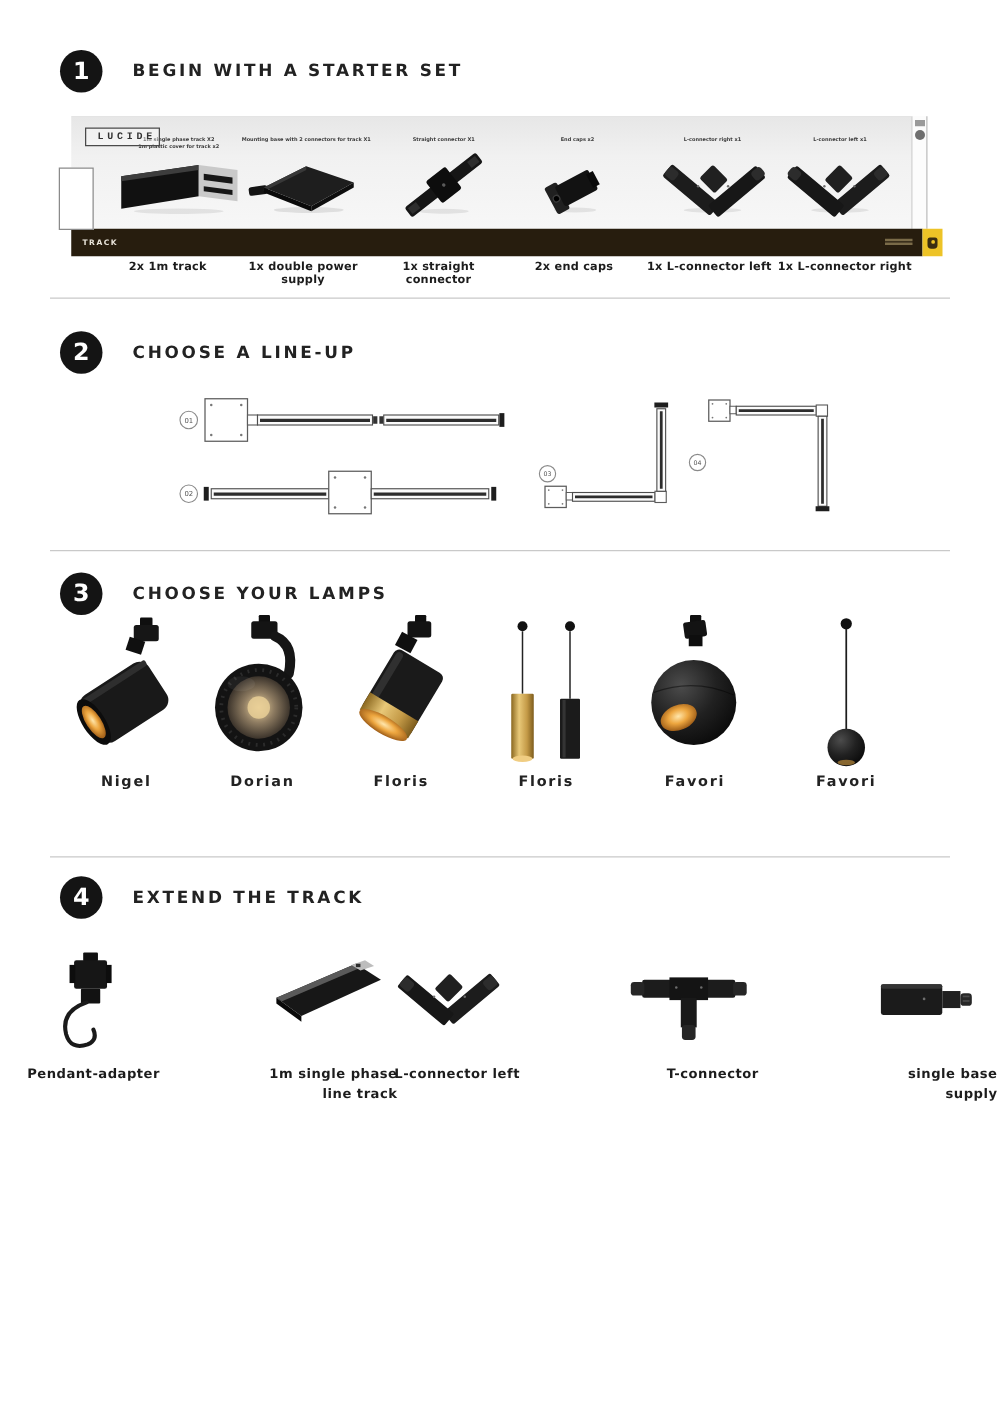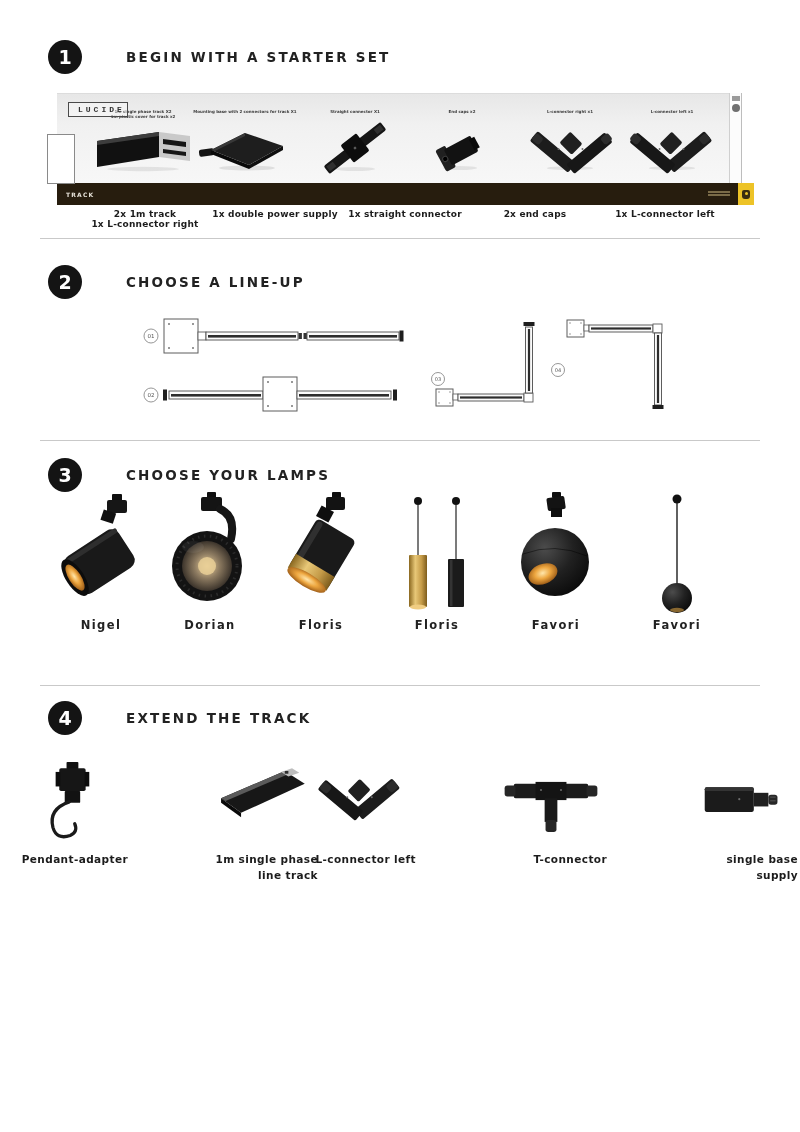--- a/index.html
+++ b/index.html
@@ -8,21 +8,21 @@
     position:relative; width:800px; height:1132px; background:#ffffff;
     font-family:"DejaVu Sans", sans-serif; color:#1d1d1d; overflow:hidden;
   }
   
   .step-header { position:absolute; left:48px; display:flex; align-items:center; }
   .step-circle {
     width:34px; height:34px; border-radius:50%; background:#141414; color:#fff;
     display:flex; align-items:center; justify-content:center;
     font-size:19px; font-weight:bold;
   }
-  .step-title { margin-left:44px; font-size:13.5px; font-weight:bold; letter-spacing:2.2px; color:#222; }
+  .step-title { margin-left:24px; font-size:13.5px; font-weight:bold; letter-spacing:2.2px; color:#222; }
   
   .hr { position:absolute; left:40px; width:720px; height:1px; background:#c9c9c9; }
   
   .starter-box { position:absolute; left:57px; top:93px; width:696px; height:112px; }
   .box-face {
     position:absolute; left:0; top:0; width:672px; height:90px;
     background:linear-gradient(180deg,#e7e7e7 0%, #f1f1f1 35%, #f7f7f7 100%);
     border-top:1px solid #dcdcdc;
   }
   .box-spine {
@@ -52,21 +52,21 @@
     position:absolute; left:11px; top:9px; border:1px solid #4a4a4a; color:#333;
     font-size:8px; font-weight:bold; letter-spacing:3px; padding:2px 2px 2px 9px; z-index:4;
     background:rgba(255,255,255,.35);
     font-family:Liberation Mono, monospace;
   }
   .box-item { position:absolute; top:16px; width:110px; text-align:center; }
   .box-item .cap { font-size:4px; line-height:1.35; font-weight:bold; color:#3c3c3c; height:13px; }
   .box-item svg { display:block; margin:2px auto 0; }
   .box-captions {
     position:absolute; left:80px; top:209px; width:650px;
-    display:grid; grid-template-columns:repeat(5,1fr);
+    display:grid; grid-template-columns:repeat(6,1fr);
   }
   .box-captions .c { text-align:center; font-size:9px; font-weight:bold; letter-spacing:.2px; color:#1c1c1c; }
   
   .lineups { position:absolute; left:130px; top:315px; }
   
   .lamp-col { position:absolute; top:492px; width:120px; text-align:center; }
   .lamp-col svg { display:block; margin:0 auto; }
   .lamp-name { margin-top:4px; font-size:11.5px; font-weight:600; letter-spacing:1.4px; color:#222; }
   
   .ext-col { position:absolute; top:757px; width:112px; text-align:right; }

